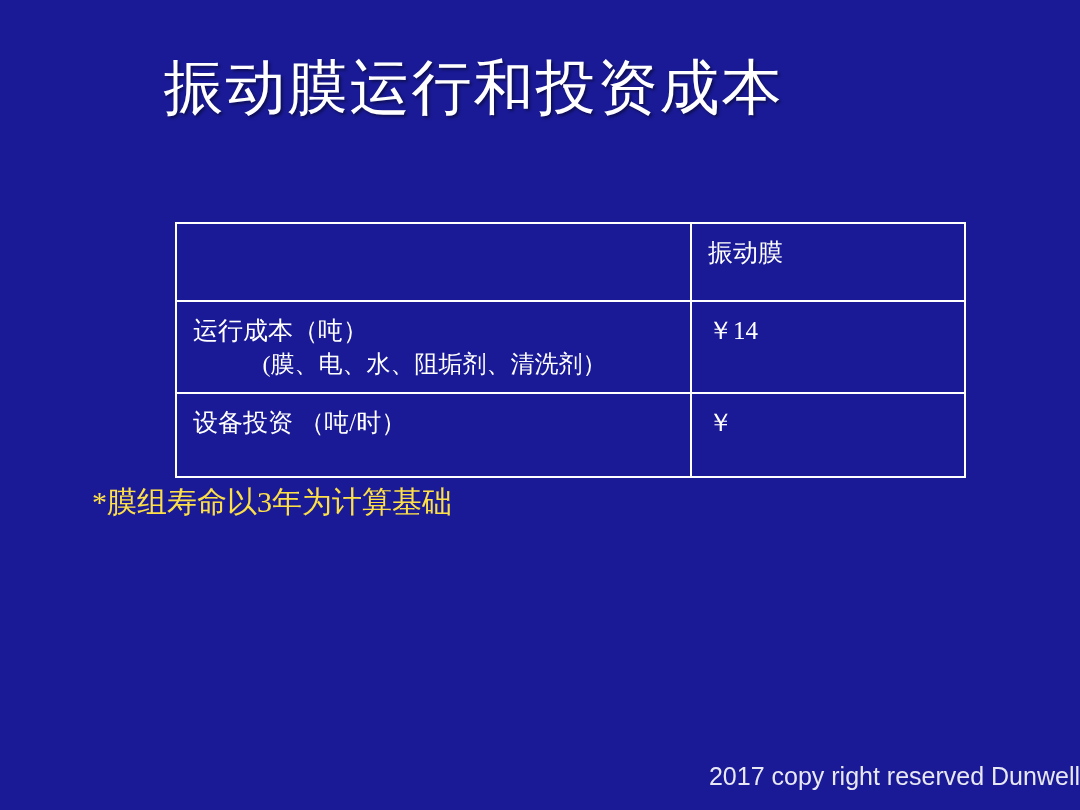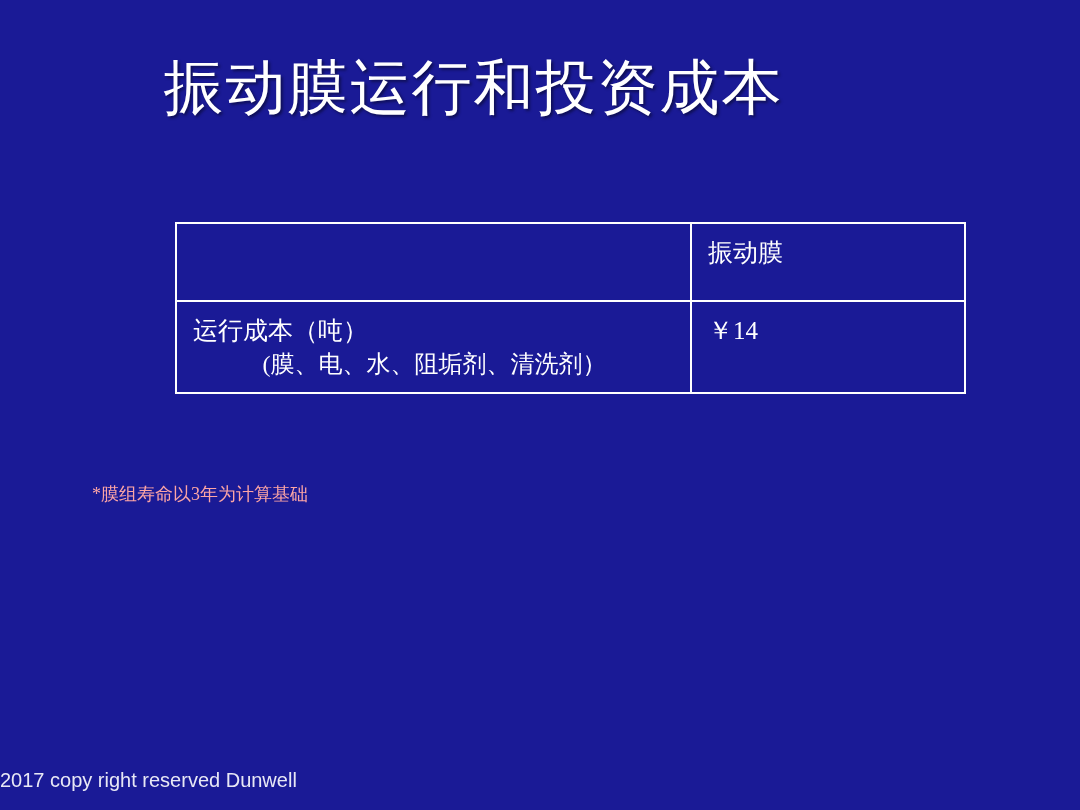--- a/index.html
+++ b/index.html
@@ -57,32 +57,32 @@
   .row-head td { height: 52px; }
   .row-1 td { height: 62px; }
   .row-2 td { height: 58px; }
   .cell-line { display: block; }
   .cell-line.small { font-size: 24px; text-align: center; }
   .footnote {
     position: absolute;
     left: 92px;
     top: 482px;
     font-family: "Liberation Serif", "DejaVu Serif", serif;
-    font-size: 18px;
-    color: #fca5a5;
+    font-size: 30px;
+    color: #fde047;
     white-space: nowrap;
   }
   .footer {
     position: absolute;
     left: 0;
     bottom: 16px;
     width: 1080px;
-    text-align: left;
+    text-align: right;
     font-family: "Liberation Sans", sans-serif;
-    font-size: 20px;
+    font-size: 25px;
     line-height: 1.35;
     color: #e8e8f5;
   }
   .footer span { display: block; }
 </style>
 </head>
 <body>
 
 <div class="slide">
 
@@ -94,20 +94,26 @@
         <td class="col-label"></td>
         <td class="col-value">振动膜</td>
       </tr>
       <tr class="row-1">
         <td class="col-label">
           <span class="cell-line">运行成本（吨）</span>
           <span class="cell-line small">(膜、电、水、阻垢剂、清洗剂）</span>
         </td>
         <td class="col-value">￥14</td>
       </tr>
+      <tr class="row-2">
+        <td class="col-label">
+          <span class="cell-line">设备投资 （吨/时）</span>
+        </td>
+        <td class="col-value">￥</td>
+      </tr>
     </tbody>
   </table>
 
   <div class="footnote">*膜组寿命以3年为计算基础</div>
 
   <div class="footer">
     <span>2017 copy right reserved Dunwell</span>
   </div>
 
 </div>

